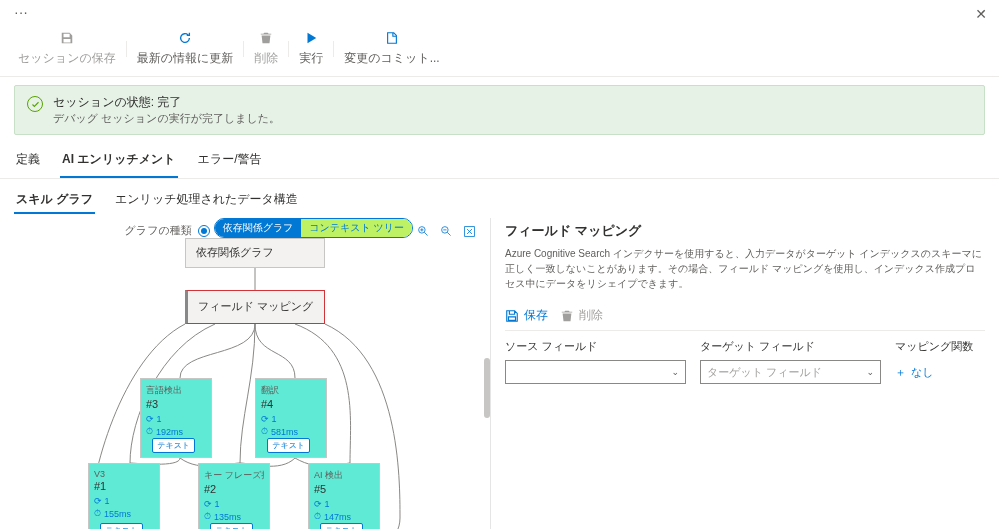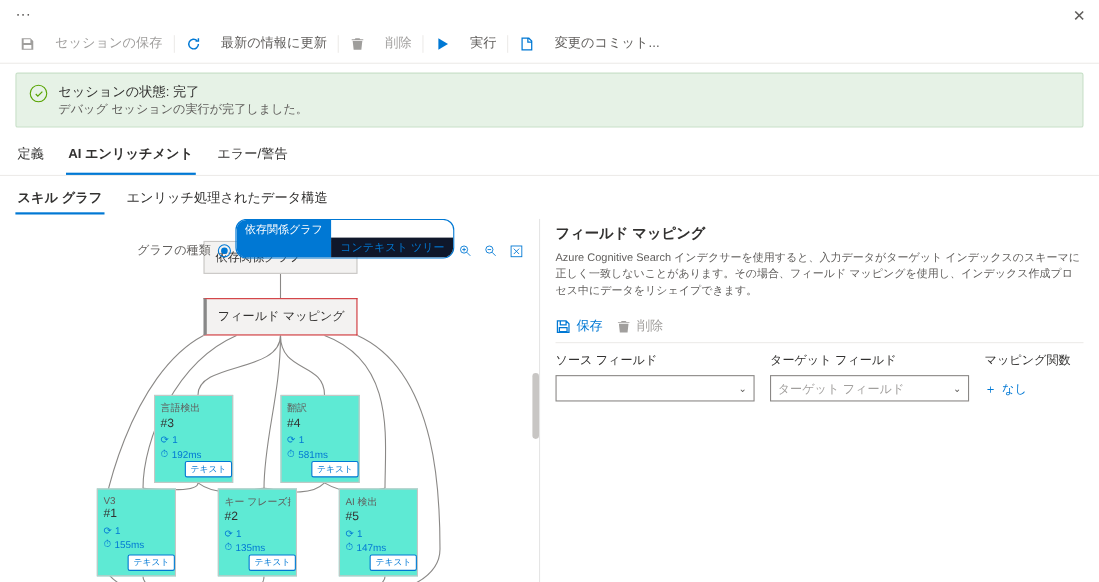--- a/index.html
+++ b/index.html
@@ -4,21 +4,21 @@
 <style>
 * { box-sizing: border-box; margin: 0; padding: 0; font-family: "Segoe UI", "Yu Gothic UI", sans-serif; }
 body { width: 999px; height: 529px; background: #fff; font-size: 12px; color: #323130; overflow: hidden; position: relative; }
 .header { padding: 4px 14px 2px; }
 .title-row { display: flex; align-items: center; gap: 10px; }
 .title { font-size: 19px; font-weight: 600; color: #323130; }
 .ellipsis { color: #605e5c; font-size: 14px; cursor: pointer; }
 .close-btn { position: absolute; top: 6px; right: 12px; font-size: 14px; color: #605e5c; cursor: pointer; }
 .subtitle { font-size: 11px; color: #605e5c; margin-top: 1px; }
 .toolbar { display: flex; align-items: center; gap: 6px; padding: 6px 14px; border-bottom: 1px solid #edebe9; }
-.tool-btn { display: flex; align-items: center; gap: 18px; color: #605e5c; font-size: 12px; cursor: pointer; padding: 3px 4px; }
+.tool-btn { display: flex; align-items: center; gap: 5px; color: #605e5c; font-size: 12px; cursor: pointer; padding: 3px 4px; flex-direction: column; }
 .tool-btn.disabled { opacity: 0.6; }
 .tool-btn svg { width: 14px; height: 14px; }
 .divider { width: 1px; height: 16px; background: #edebe9; }
 .banner { margin: 8px 14px; background: #e6f2e6; border: 1px solid #c8e0c8; border-radius: 2px; padding: 8px 12px; display: flex; align-items: flex-start; gap: 10px; }
 .banner-icon { width: 16px; height: 16px; border-radius: 50%; border: 1px solid #57a300; display: flex; align-items: center; justify-content: center; flex-shrink: 0; margin-top: 2px; }
 .banner-icon svg { width: 9px; height: 9px; }
 .banner-title { font-size: 12px; color: #323130; }
 .banner-sub { font-size: 11px; color: #605e5c; }
 .tabs { display: flex; gap: 18px; padding: 0 14px; border-bottom: 1px solid #edebe9; }
 .tab { font-size: 12px; padding: 8px 2px; cursor: pointer; color: #323130; border-bottom: 2px solid transparent; }
@@ -29,34 +29,34 @@
 .main { display: flex; height: calc(100% - 165px); }
 .left { flex: 0 0 490px; position: relative; overflow: hidden; }
 .right { flex: 1; padding: 4px 14px; border-left: 1px solid #e5e5e5; }
 .graph-controls { position: absolute; top: 0; right: 8px; display: flex; flex-direction: row; align-items: flex-end; gap: 4px; z-index: 5; }
 .graph-type-row { display: flex; align-items: center; gap: 6px; font-size: 11px; color: #605e5c; }
 .radio { width: 12px; height: 12px; border-radius: 50%; border: 1px solid #0078d4; display: inline-flex; align-items: center; justify-content: center; }
 .radio .dot { width: 6px; height: 6px; border-radius: 50%; background: #0078d4; }
 .pill-row { display: flex; gap: 0; border: 1px solid #0078d4; border-radius: 10px; overflow: hidden; font-size: 10px; }
 .pill { padding: 2px 8px; cursor: pointer; }
 .pill.active { background: #0078d4; color: #fff; }
-.pill:not(.active) { color: #0078d4; background: #0f172a; margin-top: 16px; }
+.pill:not(.active) { color: #0078d4; background: #bef264; }
 .zoom-tools { display: flex; gap: 10px; margin-top: 3px; padding-right: 6px; }
 .zoom-tools svg { width: 13px; height: 13px; color: #0078d4; cursor: pointer; }
 .graph-canvas { position: absolute; inset: 0; }
 .node { position: absolute; background: #f3f2f1; border: 1px solid #c8c6c4; font-size: 10px; color: #323130; }
 .node.document { left: 185px; top: 20px; width: 140px; height: 30px; padding: 6px 10px; font-size: 11px; }
 .node.highlighted { border: 1px solid #d13438; border-left: 3px solid #888; }
 .node.fieldmap { left: 185px; top: 72px; width: 140px; height: 34px; padding: 8px 10px; font-size: 11px; }
 .skill-node { position: absolute; width: 72px; height: 80px; background: #5eead4; border: 1px solid #c8c6c4; padding: 5px; }
 .skill-title { font-size: 9px; color: #605e5c; white-space: nowrap; overflow: hidden; }
 .skill-num { font-size: 11px; color: #323130; margin-top: 1px; }
 .skill-meta { font-size: 9px; color: #0078d4; margin-top: 4px; display: flex; align-items: center; gap: 3px; }
 .skill-time { font-size: 9px; color: #0078d4; margin-top: 2px; display: flex; align-items: center; gap: 3px; }
-.skill-badge { position: absolute; bottom: 4px; right: 0; background: #fff; border: 1px solid #0078d4; color: #0078d4; font-size: 8px; padding: 1px 4px; border-radius: 2px; }
+.skill-badge { position: absolute; bottom: 4px; right: 16px; background: #fff; border: 1px solid #0078d4; color: #0078d4; font-size: 8px; padding: 1px 4px; border-radius: 2px; }
 .edges { position: absolute; inset: 0; pointer-events: none; }
 .edges path { stroke: #8a8886; stroke-width: 1; fill: none; }
 .scrollbar { position: absolute; right: 0; top: 140px; width: 6px; height: 60px; background: #c8c6c4; border-radius: 3px; }
 .right h3 { font-size: 13px; font-weight: 600; margin-bottom: 6px; }
 .right .desc { font-size: 10px; color: #605e5c; line-height: 1.5; margin-bottom: 10px; }
 .action-row { display: flex; gap: 12px; padding: 6px 0; border-bottom: 1px solid #edebe9; margin-bottom: 8px; }
 .action-btn { display: flex; align-items: center; gap: 5px; font-size: 12px; cursor: pointer; }
 .action-btn.save { color: #0078d4; }
 .action-btn.delete { color: #a19f9d; }
 .cols { display: flex; gap: 14px; margin-bottom: 6px; }

